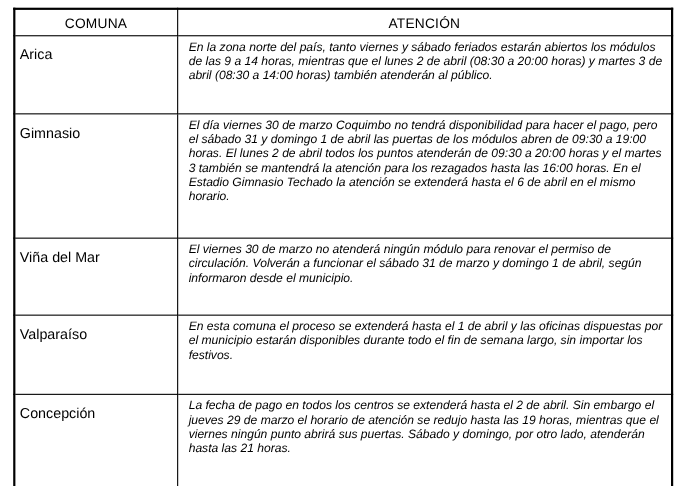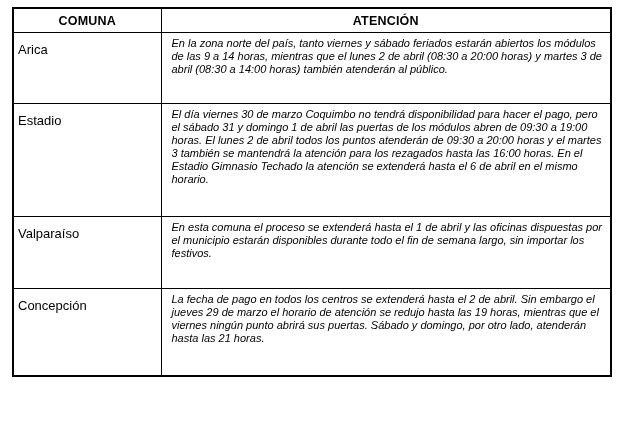--- a/index.html
+++ b/index.html
@@ -31,21 +31,21 @@
     border: 1px solid #000000;
   }
   table.schedule {
     border: 2px solid #000000;
   }
   col.col-comuna { width: 148px; }
   col.col-atencion { width: 450px; }
   th.hdr {
     height: 19px;
     font-size: 12.5px;
-    font-weight: bold;
+    font-weight: normal;
     text-align: center;
     vertical-align: middle;
     padding: 2px 4px;
     border-bottom: 2px solid #000000;
     letter-spacing: 0.2px;
   }
   td.comuna {
     text-align: left;
     vertical-align: top;
     padding: 9px 4px 4px 4px;
@@ -80,22 +80,26 @@
         <th class="hdr">COMUNA</th>
         <th class="hdr">ATENCIÓN</th>
       </tr>
     </thead>
     <tbody>
       <tr class="r0">
         <td class="comuna">Arica</td>
         <td class="atencion">En la zona norte del país, tanto viernes y sábado feriados estarán abiertos los módulos de las 9 a 14 horas, mientras que el lunes 2 de abril (08:30 a 20:00 horas) y martes 3 de abril (08:30 a 14:00 horas) también atenderán al público.</td>
       </tr>
       <tr class="r1">
-        <td class="comuna">Estadio</td>
+        <td class="comuna">Gimnasio</td>
         <td class="atencion">El día viernes 30 de marzo Coquimbo no tendrá disponibilidad para hacer el pago, pero el sábado 31 y domingo 1 de abril las puertas de los módulos abren de 09:30 a 19:00 horas. El lunes 2 de abril todos los puntos atenderán de 09:30 a 20:00 horas y el martes 3 también se mantendrá la atención para los rezagados hasta las 16:00 horas. En el Estadio Gimnasio Techado la atención se extenderá hasta el 6 de abril en el mismo horario.</td>
+      </tr>
+      <tr class="r2">
+        <td class="comuna">Viña del Mar</td>
+        <td class="atencion">El viernes 30 de marzo no atenderá ningún módulo para renovar el permiso de circulación. Volverán a funcionar el sábado 31 de marzo y domingo 1 de abril, según informaron desde el municipio.</td>
       </tr>
       <tr class="r3">
         <td class="comuna">Valparaíso</td>
         <td class="atencion">En esta comuna el proceso se extenderá hasta el 1 de abril y las oficinas dispuestas por el municipio estarán disponibles durante todo el fin de semana largo, sin importar los festivos.</td>
       </tr>
       <tr class="r4">
         <td class="comuna">Concepción</td>
         <td class="atencion">La fecha de pago en todos los centros se extenderá hasta el 2 de abril. Sin embargo el jueves 29 de marzo el horario de atención se redujo hasta las 19 horas, mientras que el viernes ningún punto abrirá sus puertas. Sábado y domingo, por otro lado, atenderán hasta las 21 horas.</td>
       </tr>
 

